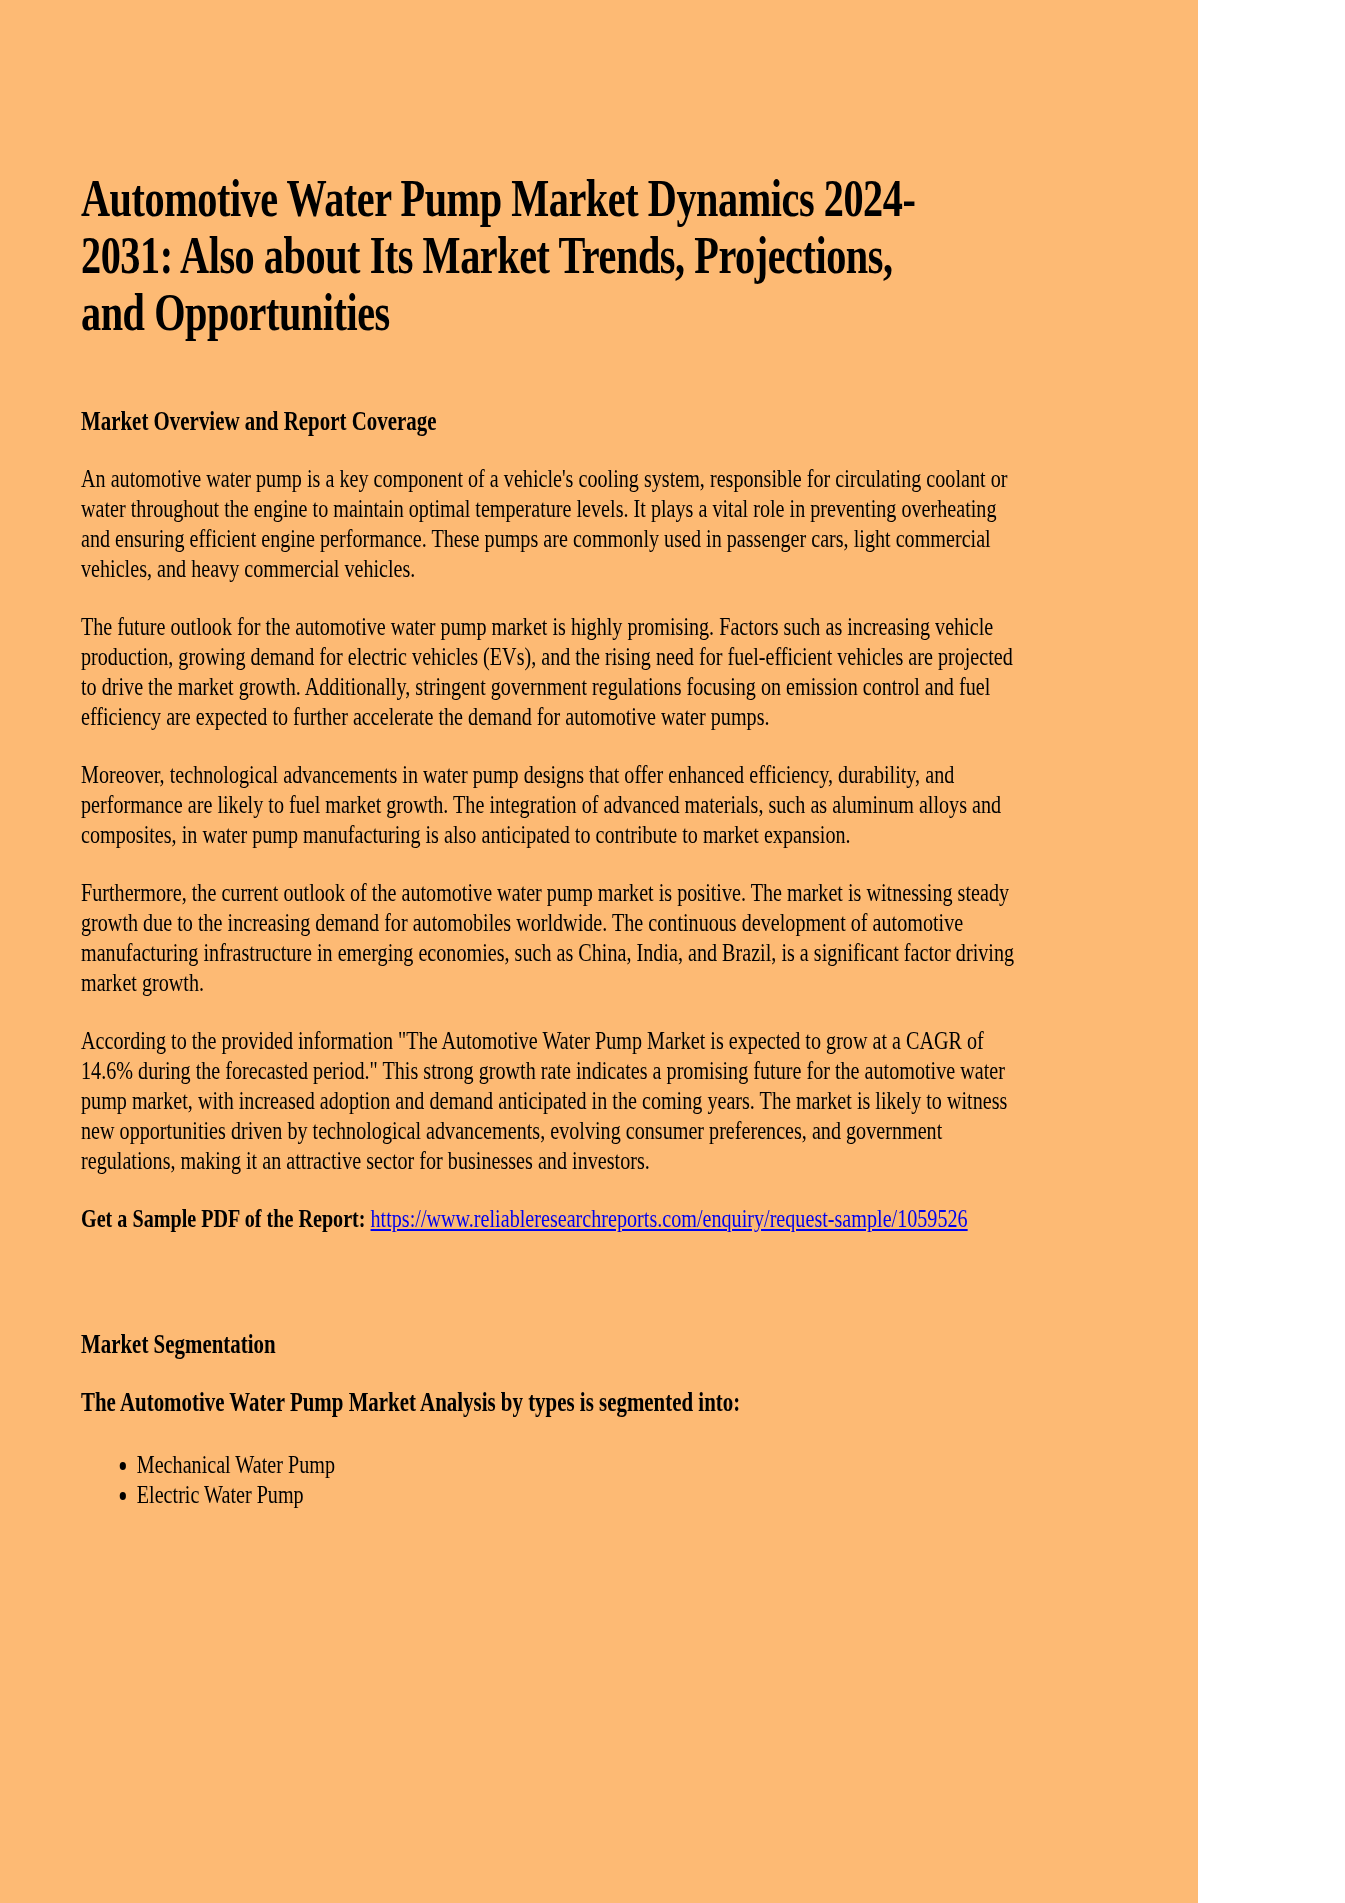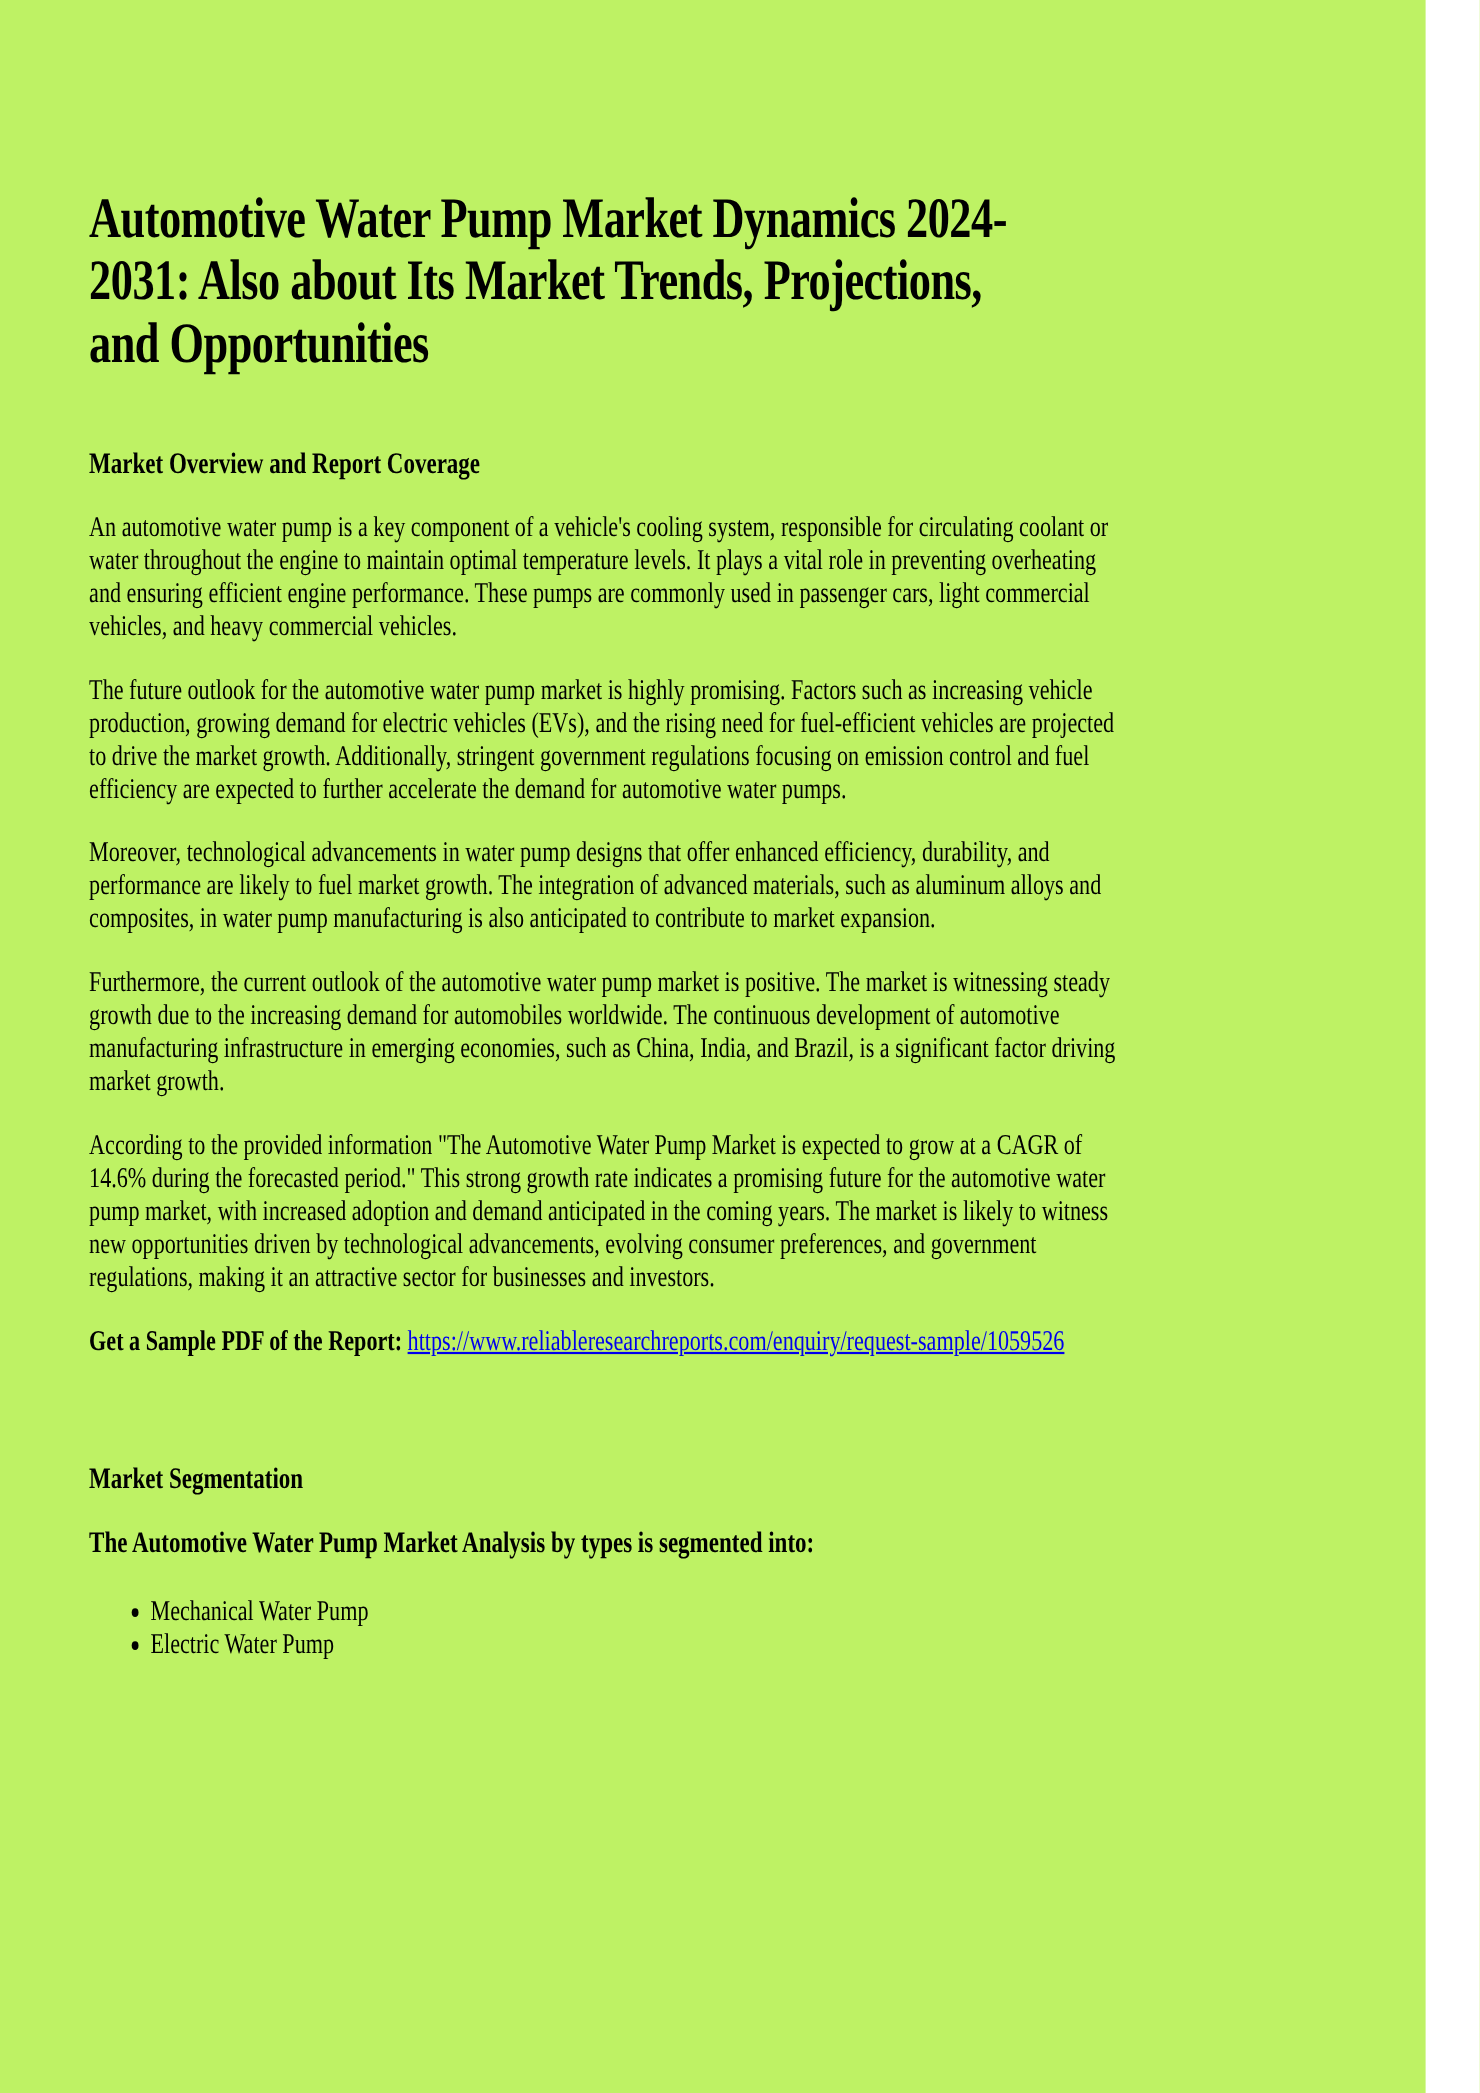--- a/index.html
+++ b/index.html
@@ -2,23 +2,23 @@
 <html><head>
 <meta charset="utf-8">
 <style>
   html, body {
     margin: 0;
     padding: 0;
     background: #ffffff;
   }
   .page {
     position: relative;
-    width: 1296px;
+    width: 1198px;
     height: 1903px;
-    background: #bef264;
+    background: #fdba74;
     overflow: hidden;
     font-family: "Liberation Serif", "DejaVu Serif", serif;
     color: #000000;
   }
   
   .content {
     position: absolute;
     left: 81px;
     top: 170px;
     width: 1220px;

